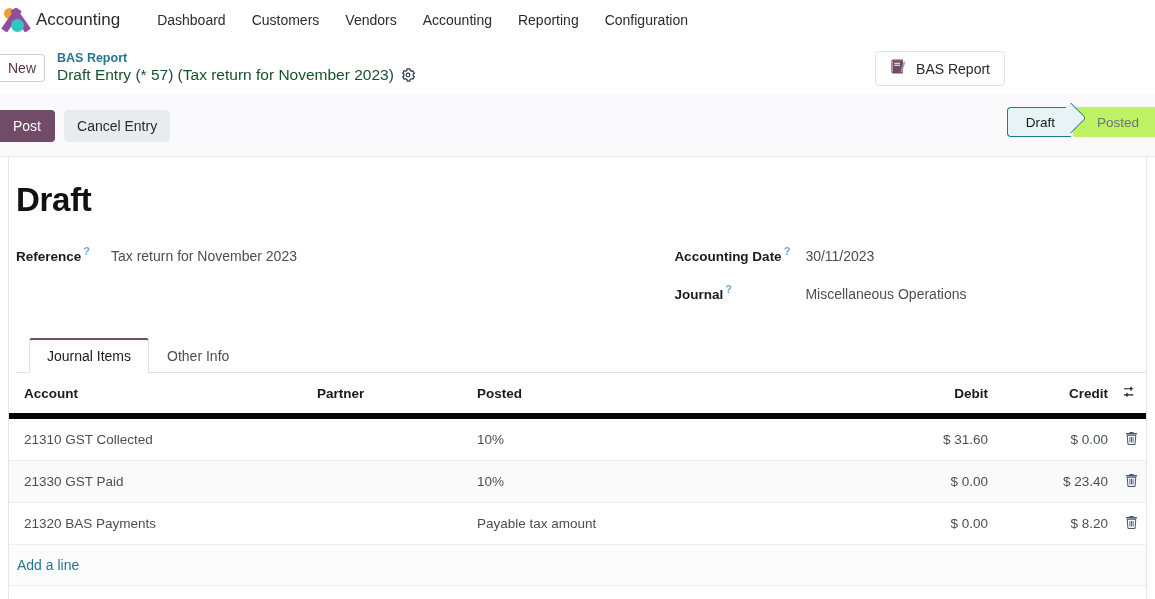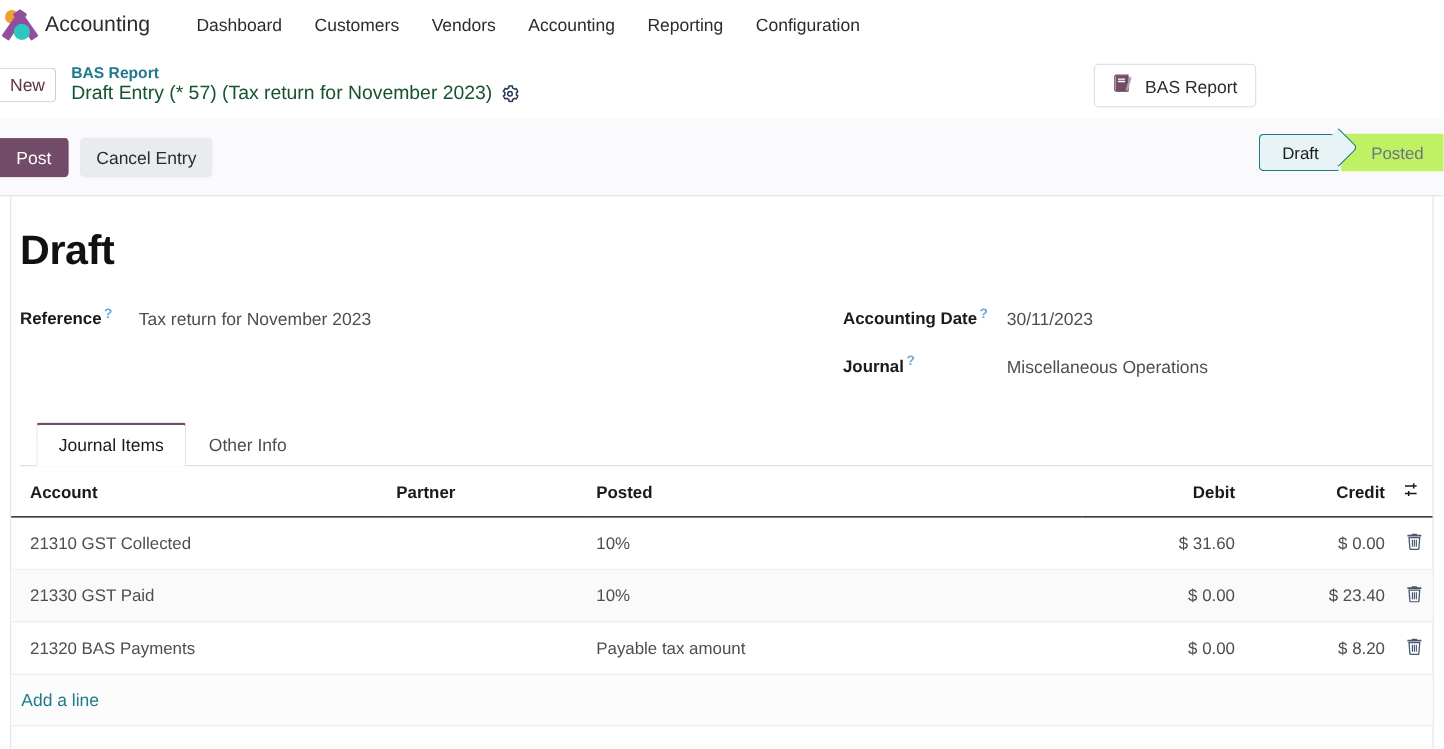--- a/index.html
+++ b/index.html
@@ -266,21 +266,21 @@
     width: 100%;
     border-collapse: collapse;
     font-size: 13.5px;
   }
   table.lines th {
     font-size: 13.5px;
     font-weight: bold;
     color: #1a1a1a;
     padding: 11px 8px;
     text-align: left;
-    border-bottom: 1px solid #000000;
+    border-bottom: 6px solid #000000;
     white-space: nowrap;
     cursor: pointer;
   }
   table.lines th.num { text-align: right; }
   table.lines td {
     padding: 12px 8px;
     border-bottom: 1px solid #eceef0;
     color: #4a4f54;
     white-space: nowrap;
   }

